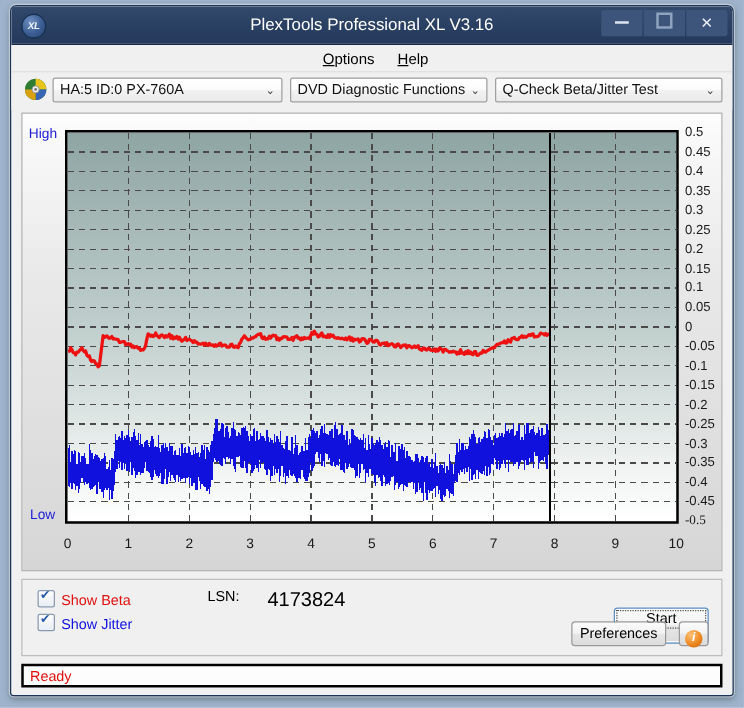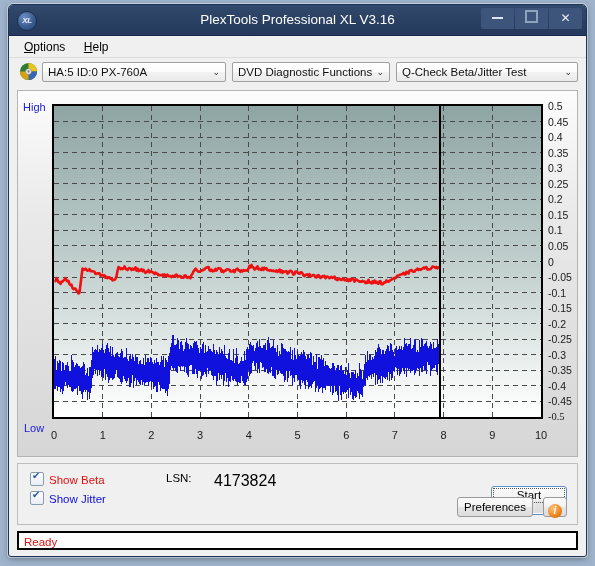--- a/index.html
+++ b/index.html
@@ -79,20 +79,21 @@
   #btn-close{ right: 4px;  border-radius: 0 2px 2px 0; }
   .winbtn .glyph-min { display:inline-block; width:11px; border-bottom:2px solid #dde5f0; position:relative; top:-3px;}
   .winbtn .glyph-max { display:inline-block; width:9px; height:9px; border:2px solid #8fa3bf; position:relative; top:1px;}
 
   
   #menubar {
     height: 21px;
     background: #f0f0f0;
     border-bottom: 1px solid #dcdcdc;
     padding-left: 10px;
+    text-align: center;
   }
   .menuitem {
     display: inline-block;
     padding: 2px 9px 0 5px;
     font-size: 12px;
     color: #000;
     line-height: 19px;
     cursor: default;
   }
   .menuitem u { text-decoration: underline; }
@@ -180,21 +181,20 @@
     position: absolute;
     left: 5px; top: 10px;
     font-size: 11px;
     color: #2020d8;
   }
   #label-low {
     position: absolute;
     left: 6px; top: 315px;
     font-size: 11px;
     color: #2020d8;
-    margin-top: 16px;
   }
   .ytick {
     position: absolute;
     left: 530px;
     font-size: 10.5px;
     color: #1a1a1a;
     line-height: 10px;
     white-space: nowrap;
   }
   .xtick {

